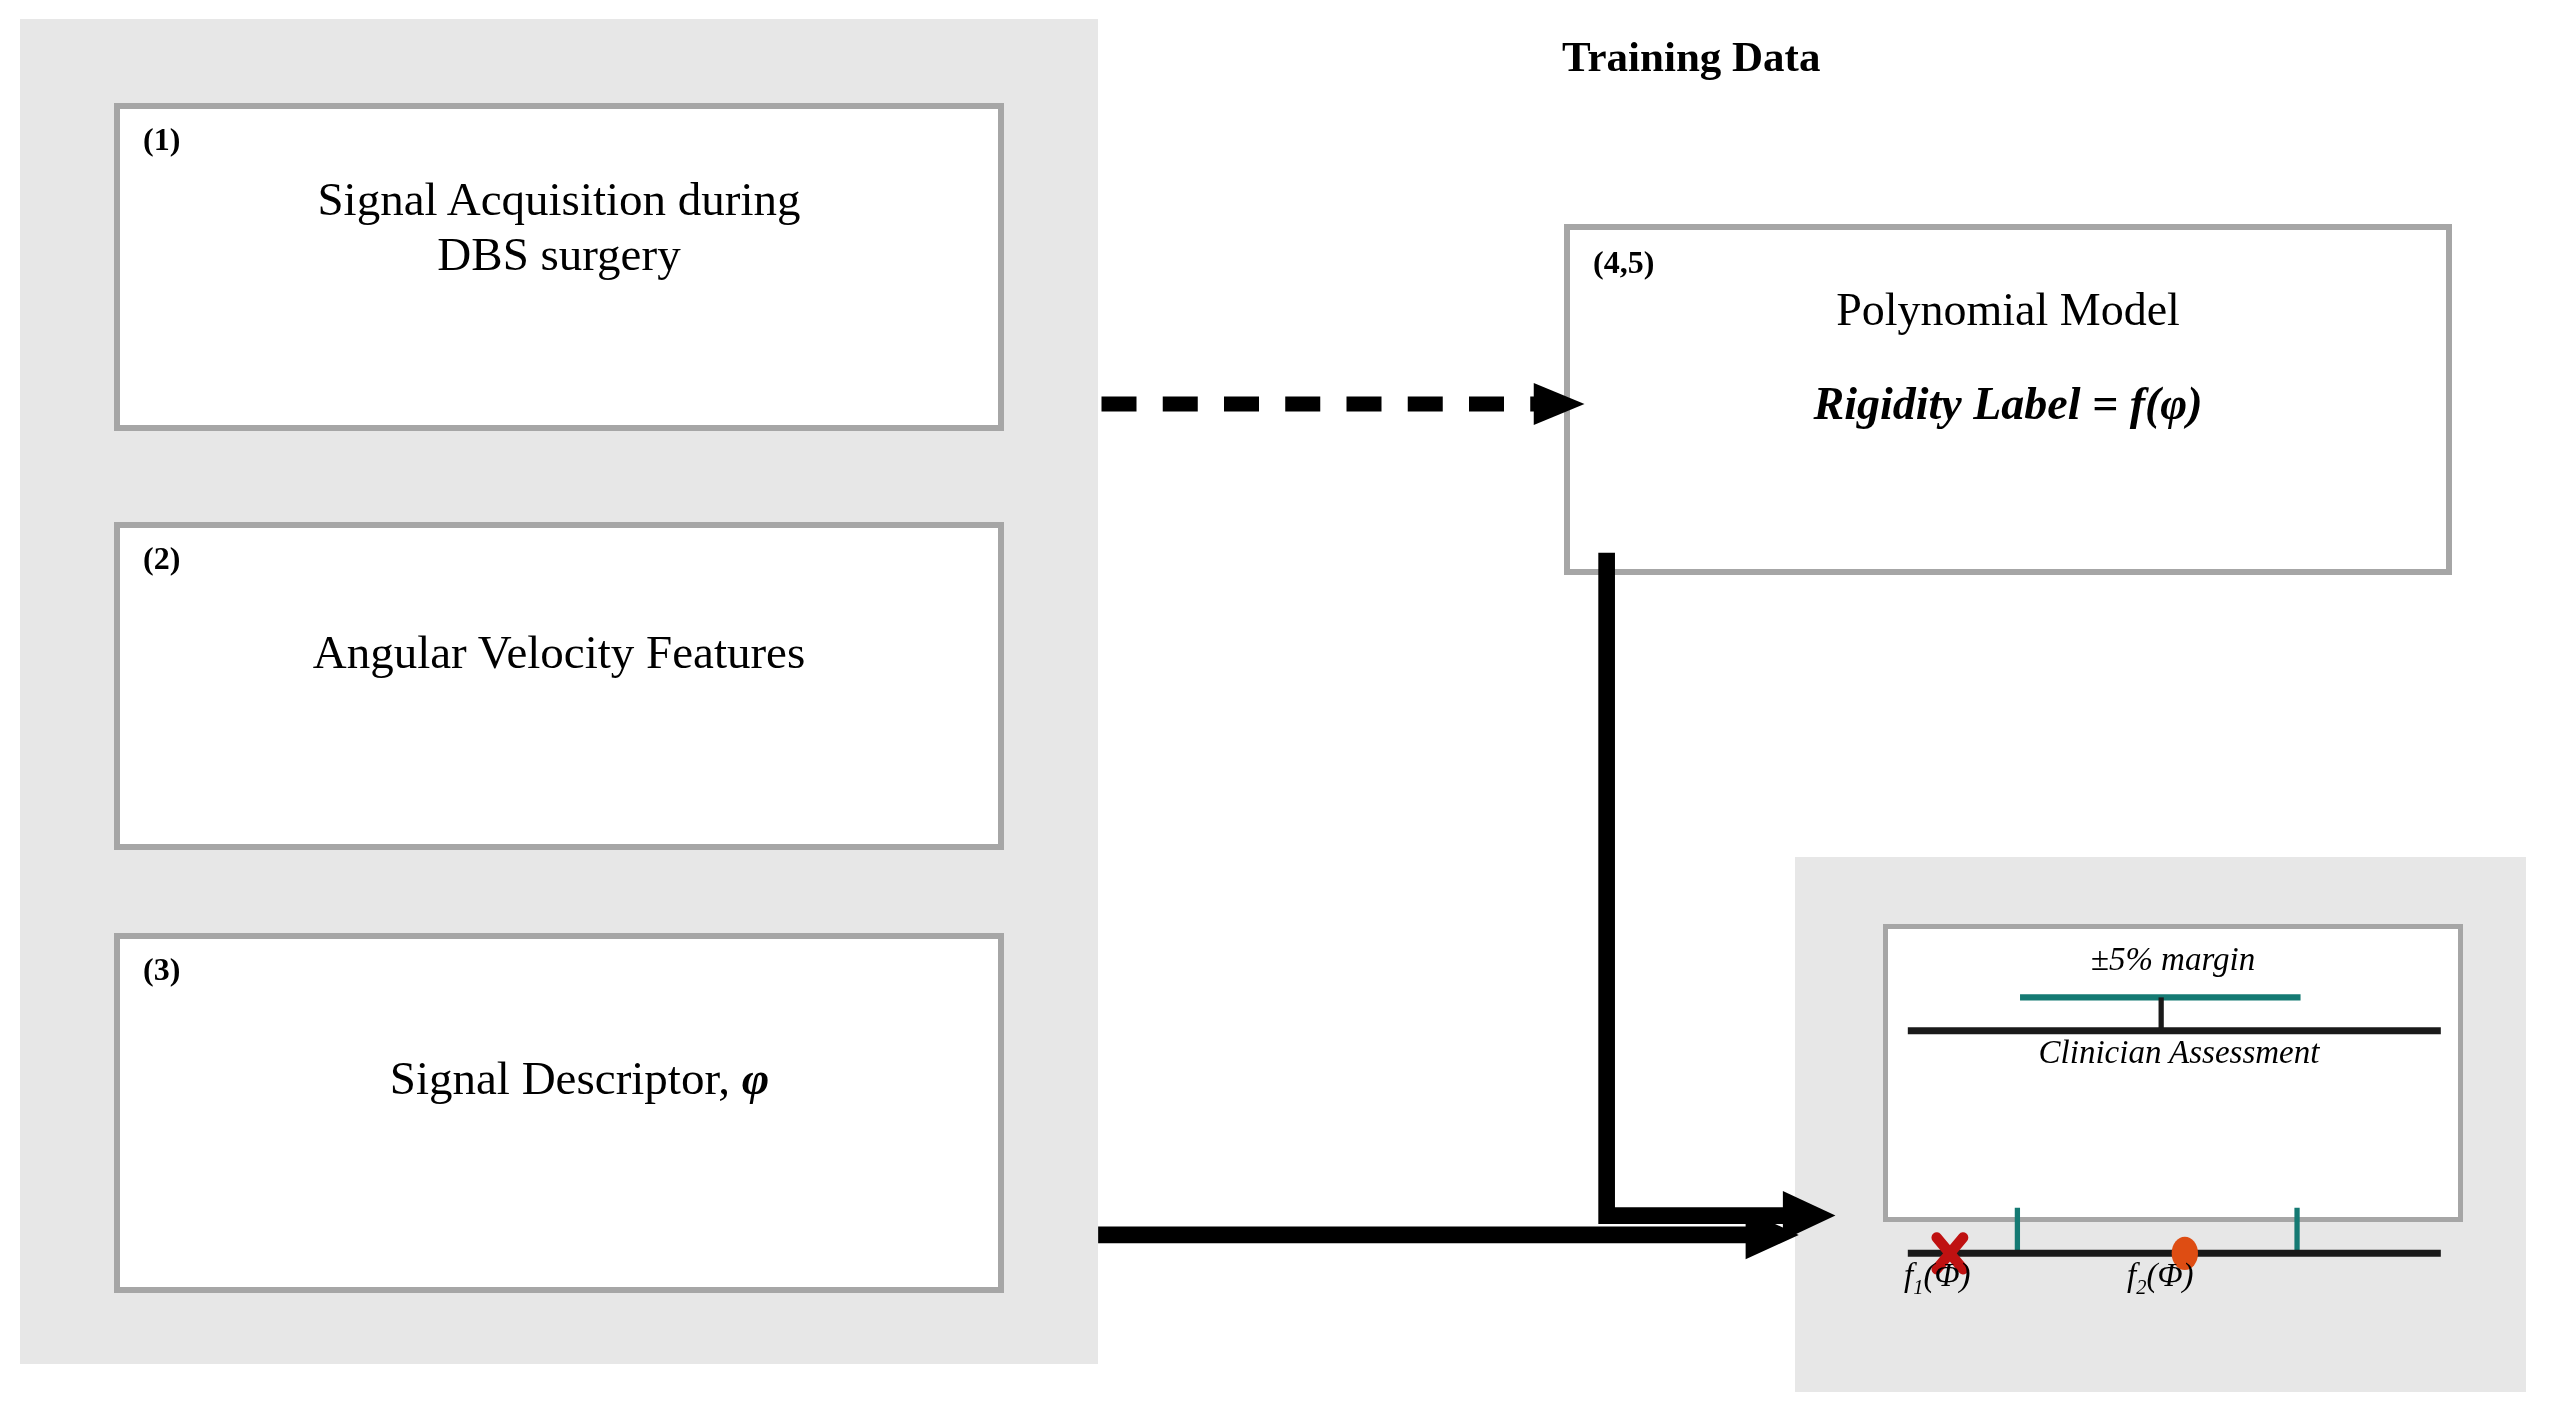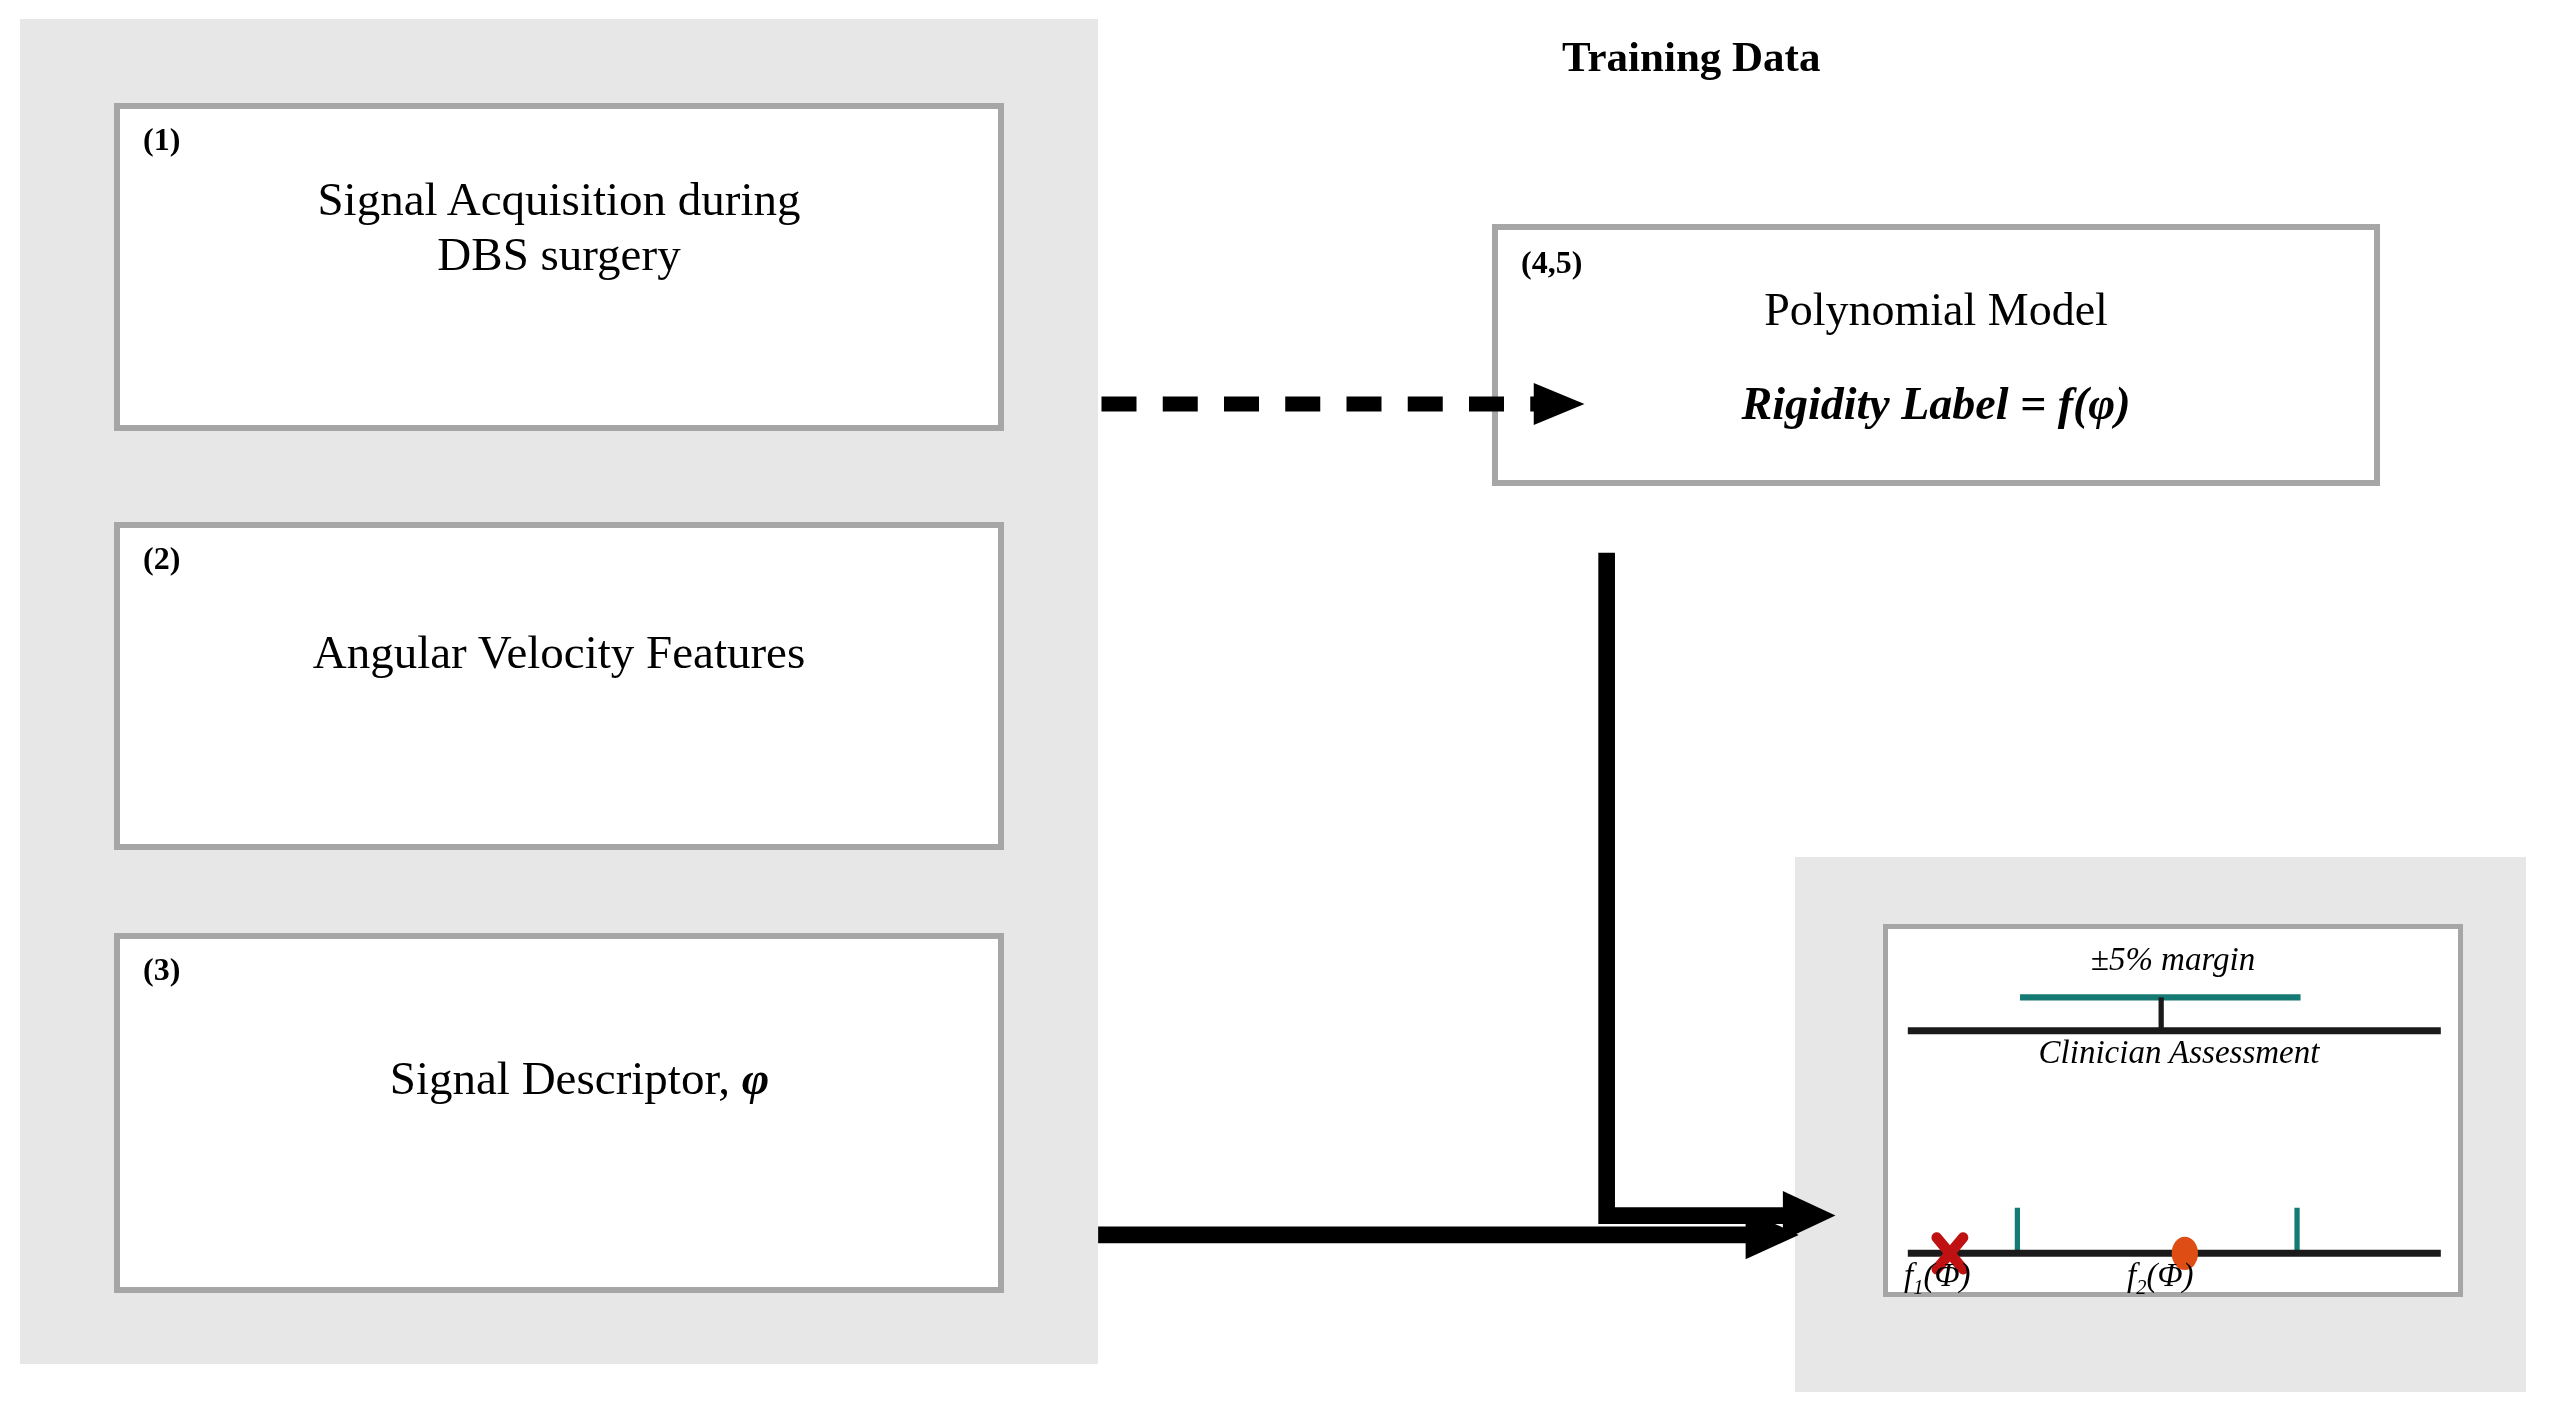--- a/index.html
+++ b/index.html
@@ -28,22 +28,22 @@
   
   .wbox {
     position: absolute;
     background: #ffffff;
     border: 6.1px solid #a6a6a6;
     box-sizing: border-box;
   }
   #box1 { left: 114px;  top: 103px;  width: 890px; height: 328px; }
   #box2 { left: 114px;  top: 522px;  width: 890px; height: 328px; }
   #box3 { left: 114px;  top: 933px; width: 890px; height: 360px; }
-  #box45 { left: 1492px; top: 224px; width: 888px; height: 262px; }
-  #inner-plot { left: 1883px; top: 924px; width: 580px; height: 373px; border-width: 5.3px; }
+  #box45 { left: 1564px; top: 224px; width: 888px; height: 351px; }
+  #inner-plot { left: 1883px; top: 924px; width: 580px; height: 298px; border-width: 5.3px; }
 
   
   .step-num {
     position: absolute;
     font-weight: bold;
     font-size: 32px;
     line-height: 1;
   }
   #box1 .step-num, #box2 .step-num, #box3 .step-num { left: 23px; top: 14px; }
   #box45 .step-num { left: 23px; top: 16px; }

